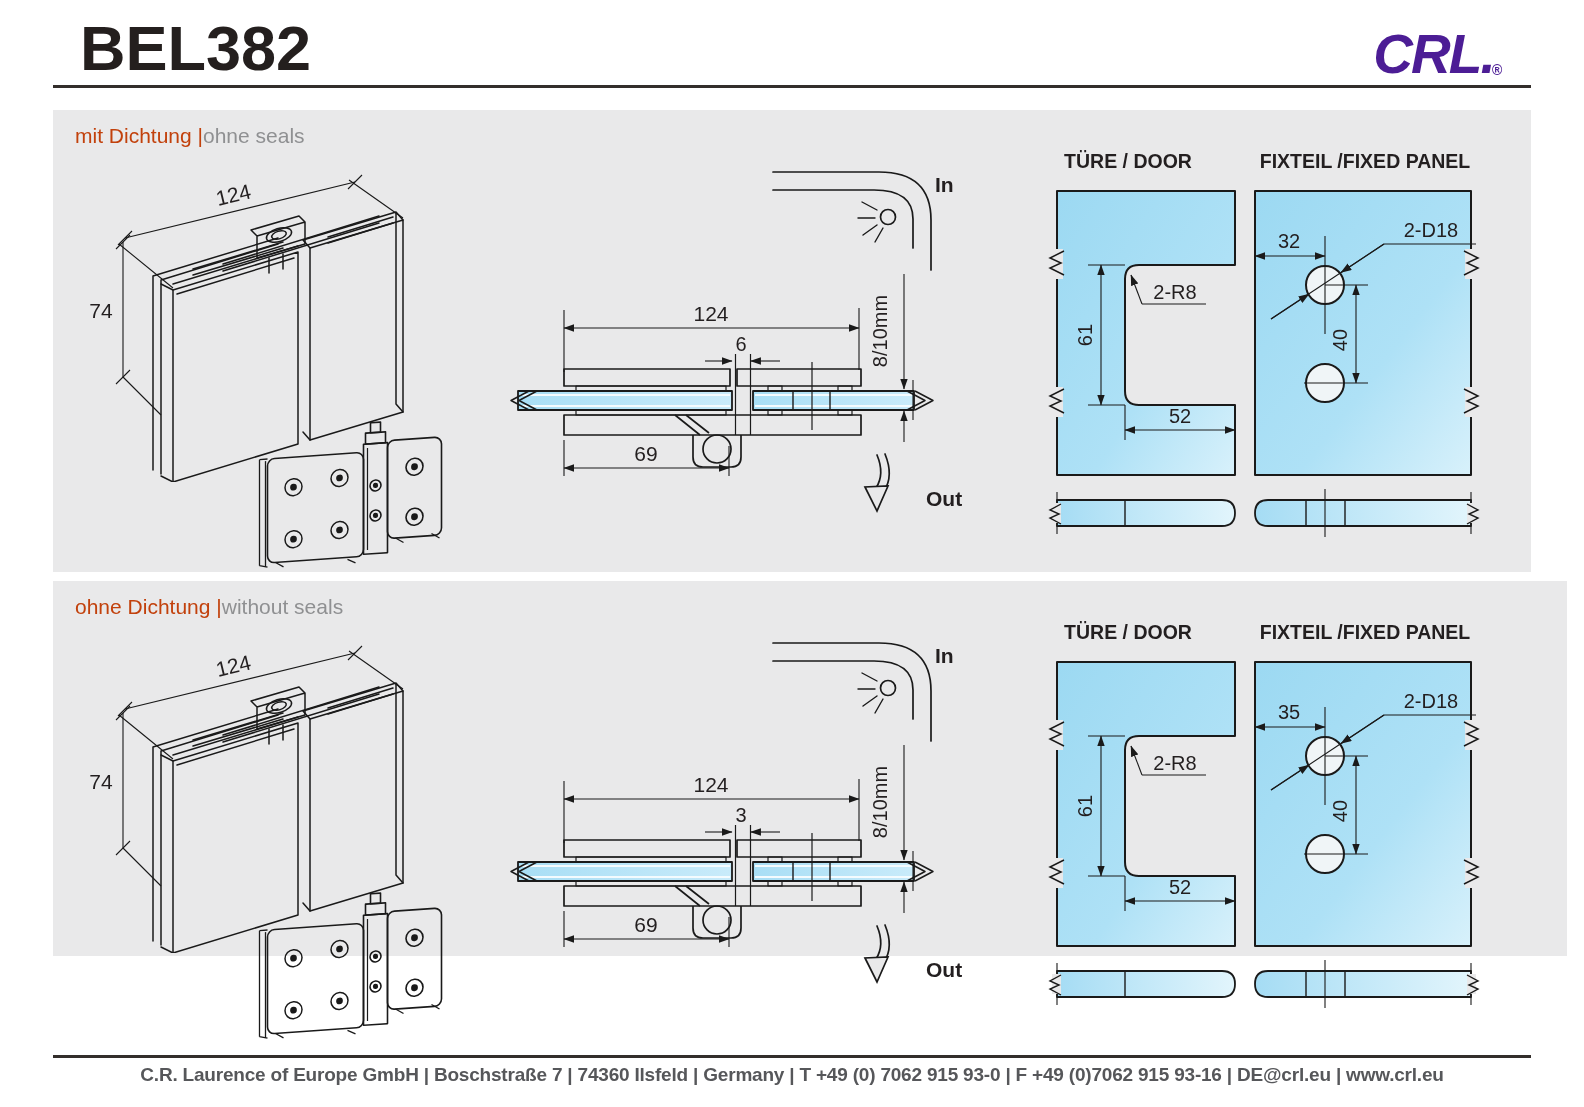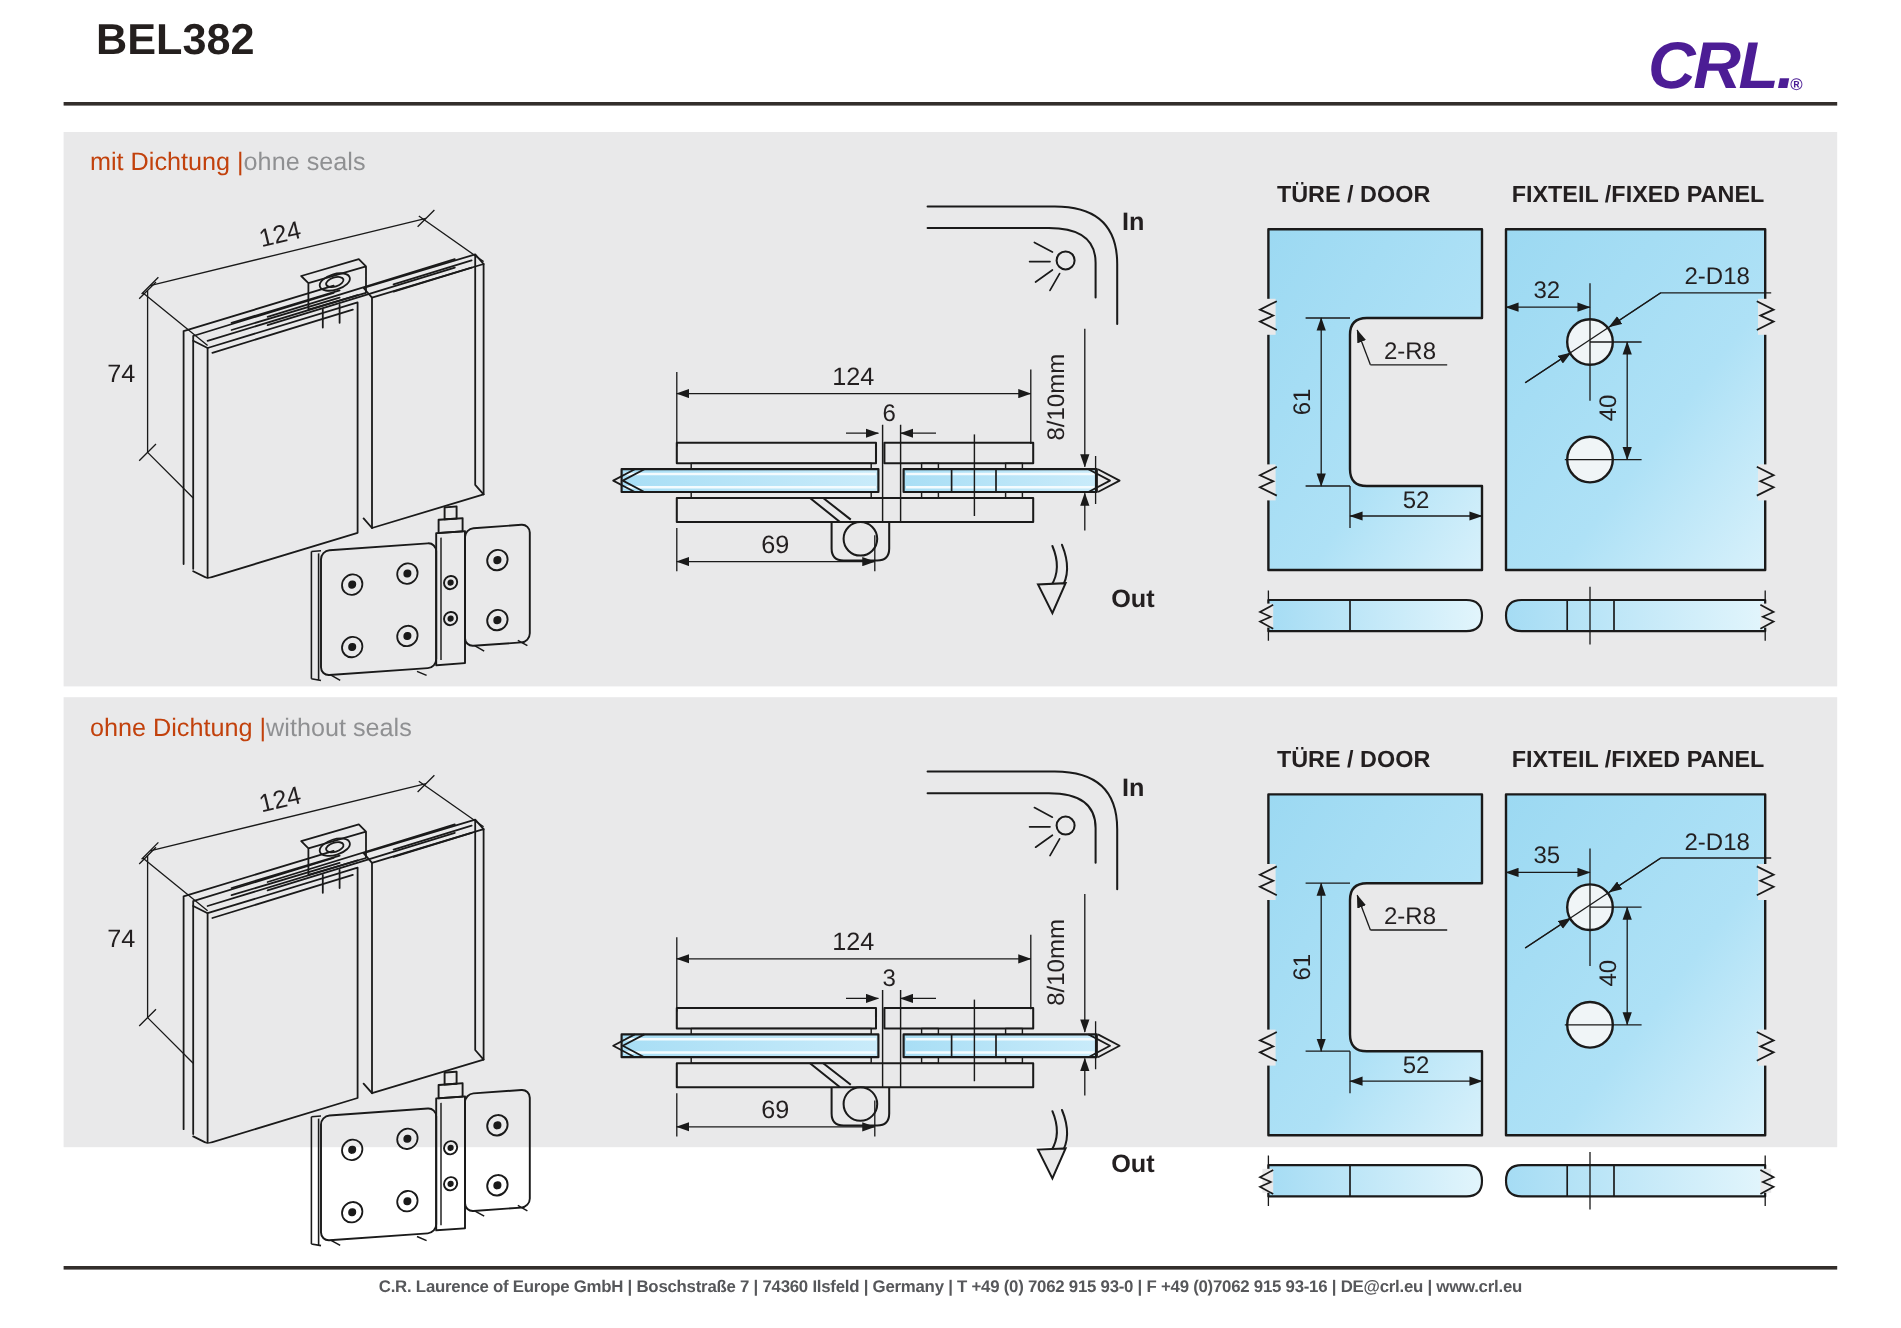--- a/index.html
+++ b/index.html
@@ -1,34 +1,34 @@
 <!DOCTYPE html>
 <html><head>
 <meta charset="utf-8">
 <style>
   html,body{margin:0;padding:0;background:#ffffff;}
   body{width:1584px;height:1107px;position:relative;overflow:hidden;
        font-family:"Liberation Sans", sans-serif;color:#231f20;}
   .abs{position:absolute;}
   
-  #title{left:80px;top:12px;font-size:36px;font-weight:800;letter-spacing:0px;color:#241f1e;}
+  #title{left:80px;top:12px;font-size:63px;font-weight:800;letter-spacing:0px;color:#241f1e;}
   #logo{right:82px;top:22px;font-size:55px;font-weight:800;color:#4c1d95;letter-spacing:-2px;font-style:italic;}
   #logo .reg{font-size:14px;font-weight:700;vertical-align:baseline;position:relative;top:2px;left:-2px;}
   .rule{left:53px;width:1478px;height:3px;background:#332e2b;}
   #title-rule{top:85px;}
   #footer-rule{top:1055px;}
   
   .panel{left:53px;width:1478px;background:#e9e9ea;}
   #panel-0{top:110px;height:462px;}
-  #panel-1{top:581px;height:375px;}
+  #panel-1{top:581px;height:375px;padding-left:36px;}
   .panel-heading{left:22px;top:14px;font-size:21px;}
   .panel-heading .de{color:#c2410c;}
   .panel-heading .en{color:#8f9092;}
   
-  #footer{left:0;top:1064px;width:1584px;text-align:center;font-size:14px;
+  #footer{left:0;top:1064px;width:1584px;text-align:center;font-size:19px;
           font-weight:700;color:#56575a;letter-spacing:-0.2px;}
   
   svg{overflow:visible;}
   svg text{font-family:"Liberation Sans", sans-serif;fill:#231f20;}
   .dimtxt{font-size:20px;}
   .dimtxt-l{font-size:21px;}
   .boldtxt{font-size:21px;font-weight:700;}
   .headtxt{font-size:19.5px;font-weight:700;}
 </style>
 </head>

